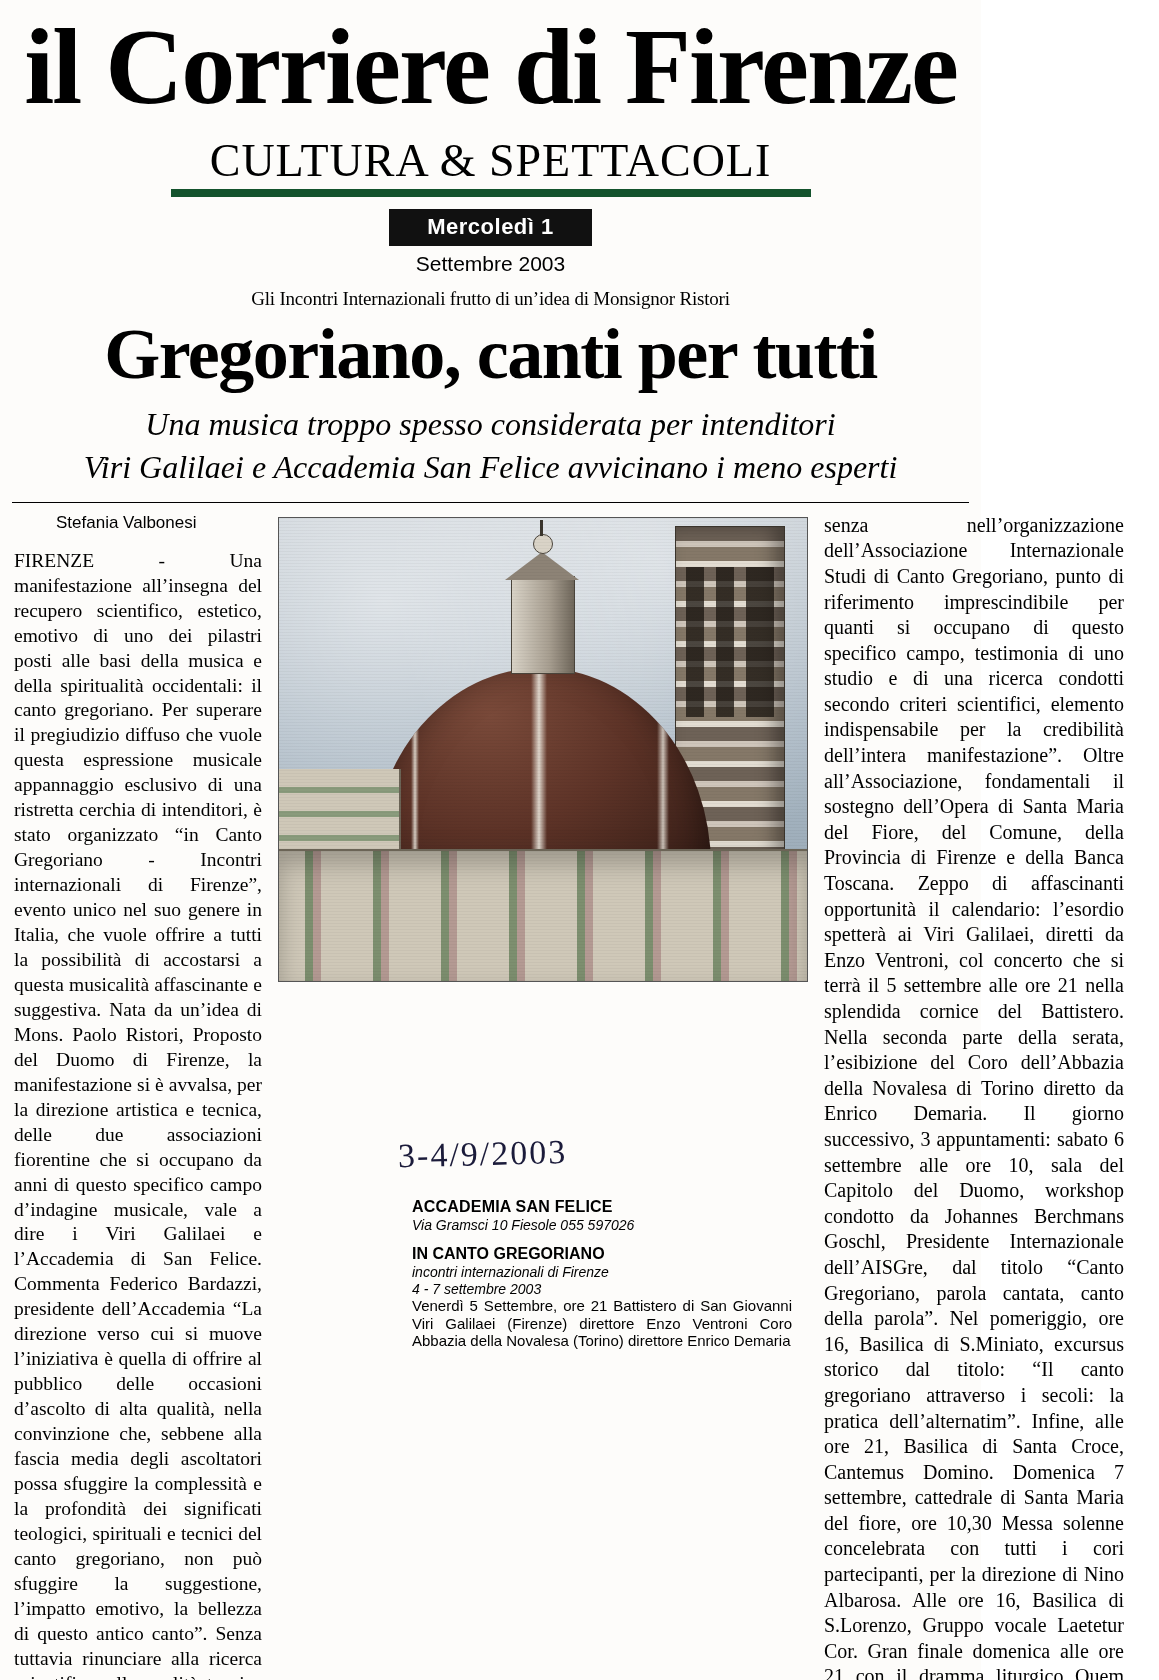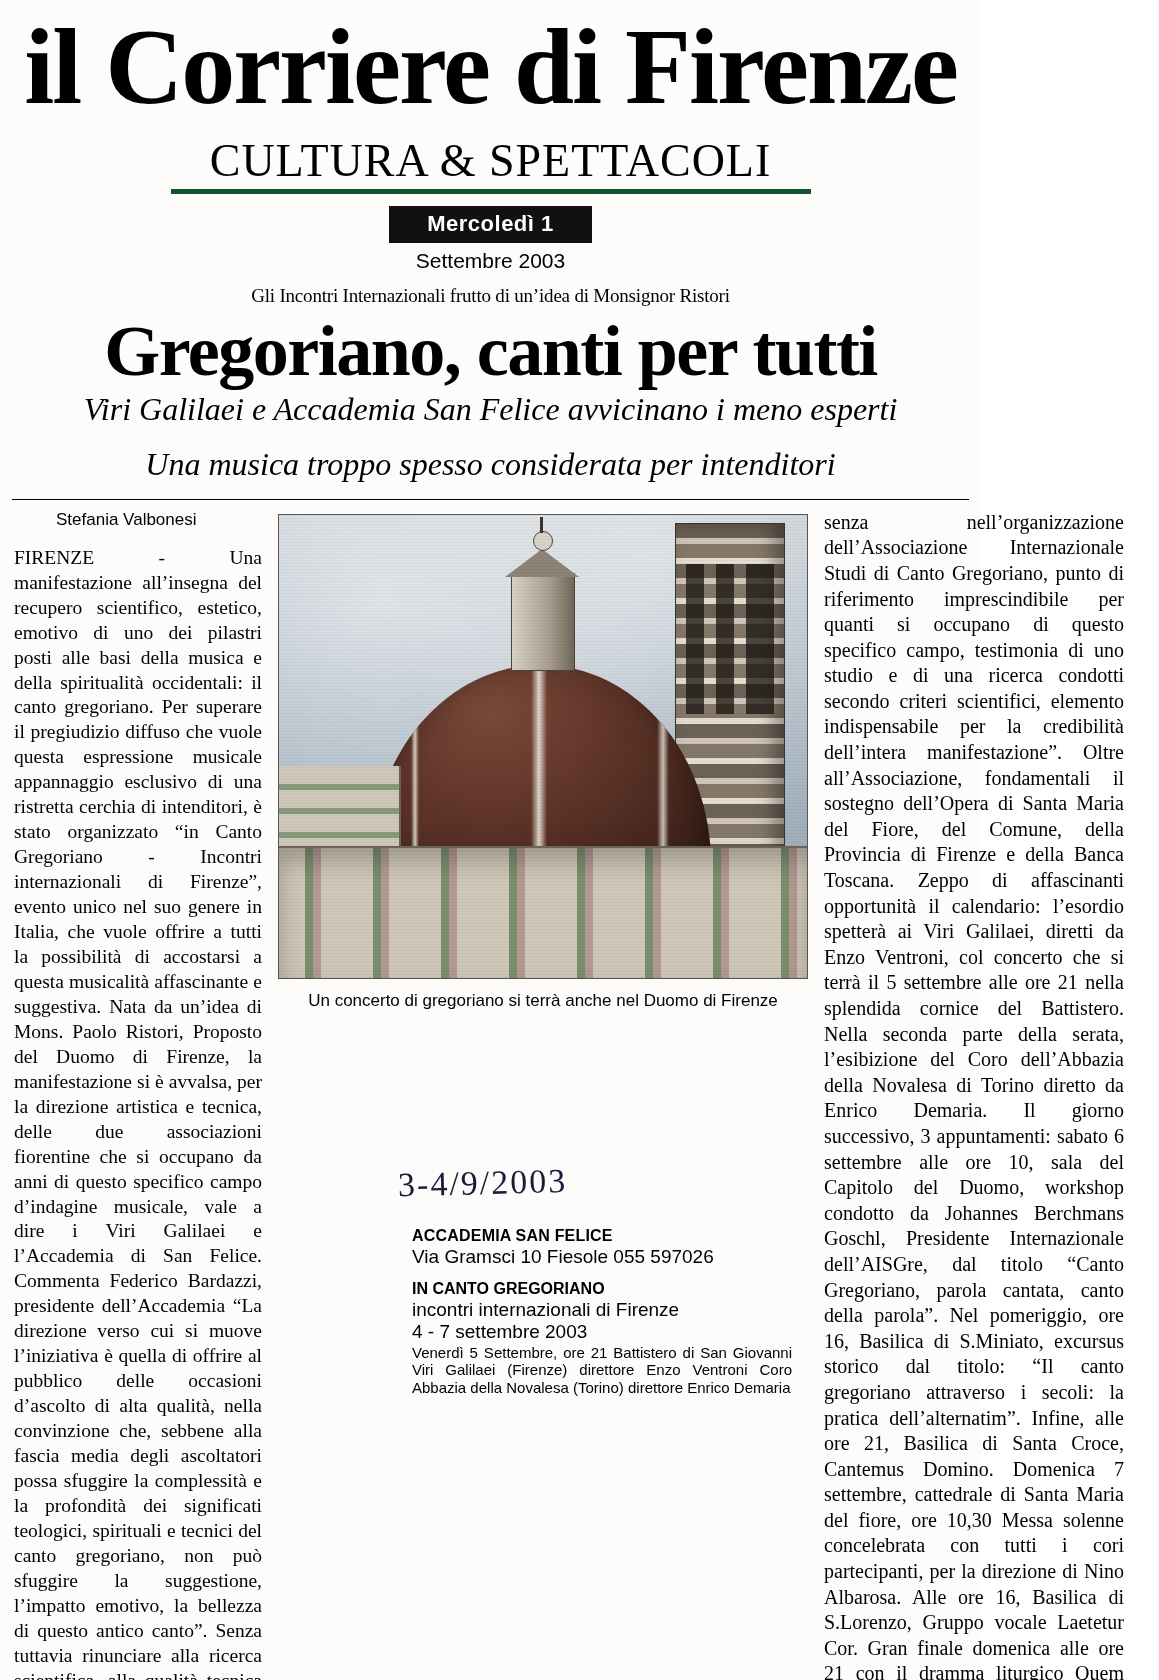--- a/index.html
+++ b/index.html
@@ -37,21 +37,21 @@
     letter-spacing: -2px;
     margin: 0;
     white-space: nowrap;
   }
   .section-title {
     font-family: "Liberation Serif", serif;
     font-size: 46px;
     letter-spacing: 1px;
     margin: 14px auto 0 auto;
     width: 640px;
-    border-bottom: 5px solid #14532d;
+    border-bottom: 8px solid #14532d;
     padding-bottom: 2px;
     font-variant: small-caps;
     text-transform: uppercase;
   }
 
   .date-block {
     text-align: center;
     margin-top: 12px;
   }
   .date-day {
@@ -276,21 +276,22 @@
     width: 380px;
     font-family: "Liberation Sans", sans-serif;
     line-height: 1.18;
   }
   .adbox .ad-title {
     font-weight: bold;
     font-size: 16px;
     letter-spacing: 0.2px;
   }
   .adbox .ad-line {
-    font-size: 19px;
+    font-size: 14px;
+    font-style: italic;
   }
   .adbox .ad-gap { height: 12px; }
   .adbox .ad-sub {
     font-weight: bold;
     font-size: 16px;
   }
   .adbox .ad-prog {
     font-size: 15px;
     text-align: justify;
   }
@@ -307,22 +308,22 @@
     <h1 class="masthead-title">il Corriere di Firenze</h1>
     <div class="section-title">Cultura &amp; Spettacoli</div>
     <div class="date-block">
       <div class="date-day">Mercoledì 1</div>
       <div class="date-month">Settembre 2003</div>
     </div>
   </div>
 
   <div class="occhiello">Gli Incontri Internazionali frutto di un’idea di Monsignor Ristori</div>
   <div class="headline">Gregoriano, canti per tutti</div>
+  <div class="subhead">Una musica troppo spesso considerata per intenditori</div>
   <div class="subhead" style="margin-top:2px">Viri Galilaei e Accademia San Felice avvicinano i meno esperti</div>
-  <div class="subhead">Una musica troppo spesso considerata per intenditori</div>
 
   <div class="rule-top"></div>
 
   <div class="content">
 
     <div class="col-left">
       <div class="byline">Stefania Valbonesi</div>
       <div class="bodytext">FIRENZE - Una manifestazione all’insegna del recupero scientifico, estetico, emotivo di uno dei pilastri posti alle basi della musica e della spiritualità occidentali: il canto gregoriano. Per superare il pregiudizio diffuso che vuole questa espressione musicale appannaggio esclusivo di una ristretta cerchia di intenditori, è stato organizzato “in Canto Gregoriano - Incontri internazionali di Firenze”, evento unico nel suo genere in Italia, che vuole offrire a tutti la possibilità di accostarsi a questa musicalità affascinante e suggestiva. Nata da un’idea di Mons. Paolo Ristori, Proposto del Duomo di Firenze, la manifestazione si è avvalsa, per la direzione artistica e tecnica, delle due associazioni fiorentine che si occupano da anni di questo specifico campo d’indagine musicale, vale a dire i Viri Galilaei e l’Accademia di San Felice. Commenta Federico Bardazzi, presidente dell’Accademia “La direzione verso cui si muove l’iniziativa è quella di offrire al pubblico delle occasioni d’ascolto di alta qualità, nella convinzione che, sebbene alla fascia media degli ascoltatori possa sfuggire la complessità e la profondità dei significati teologici, spirituali e tecnici del canto gregoriano, non può sfuggire la suggestione, l’impatto emotivo, la bellezza di questo antico canto”. Senza tuttavia rinunciare alla ricerca scientifica, alla qualità tecnica delle esecuzioni; è questo che puntualizza con cura Enzo Ventroni, l’altro direttore artistico della manifestazione, presidente dei Viri Galilaei “La pre-</div>
     </div>
 
@@ -335,21 +336,20 @@
           <div class="dome-ribs"></div>
           <div class="drum"></div>
           <div class="lantern"></div>
           <div class="lantern-roof"></div>
           <div class="ball"></div>
           <div class="cross"></div>
           <div class="nave"></div>
           <div class="facade"></div>
           <div class="grain"></div>
         </div>
-        <div class="caption">Un concerto di gregoriano si terrà anche nel Duomo di Firenze</div>
       </div>
 
       <div class="handwritten">3-4/9/2003</div>
 
       <div class="adbox">
         <div class="ad-title">ACCADEMIA SAN FELICE</div>
         <div class="ad-line">Via Gramsci 10 Fiesole 055 597026</div>
         <div class="ad-gap"></div>
         <div class="ad-sub">IN CANTO GREGORIANO</div>
         <div class="ad-line">incontri internazionali di Firenze</div>

